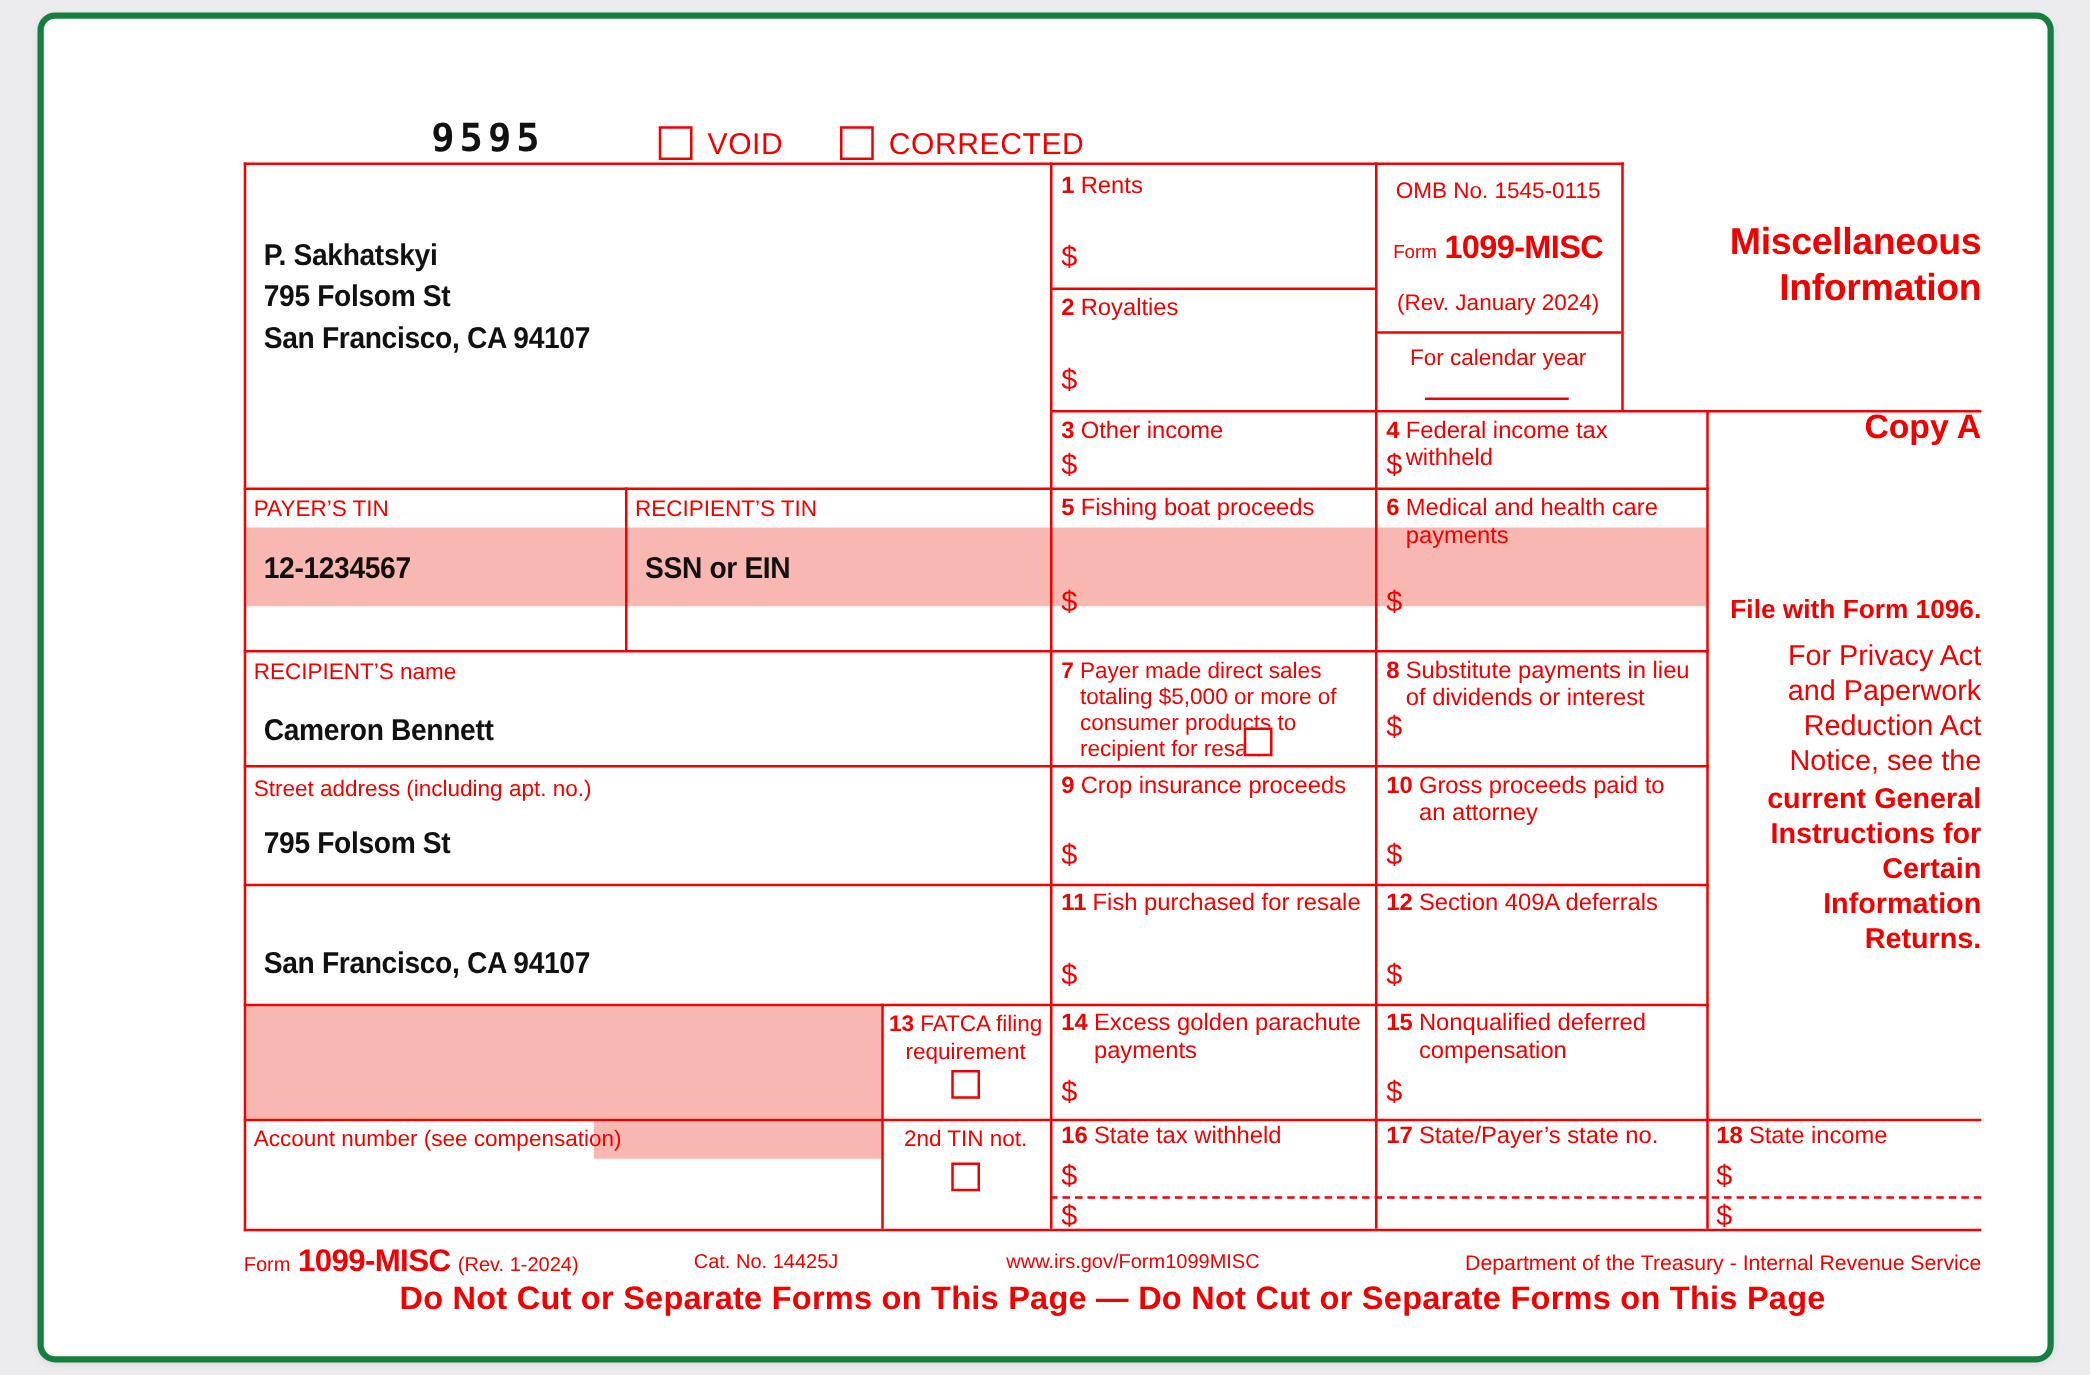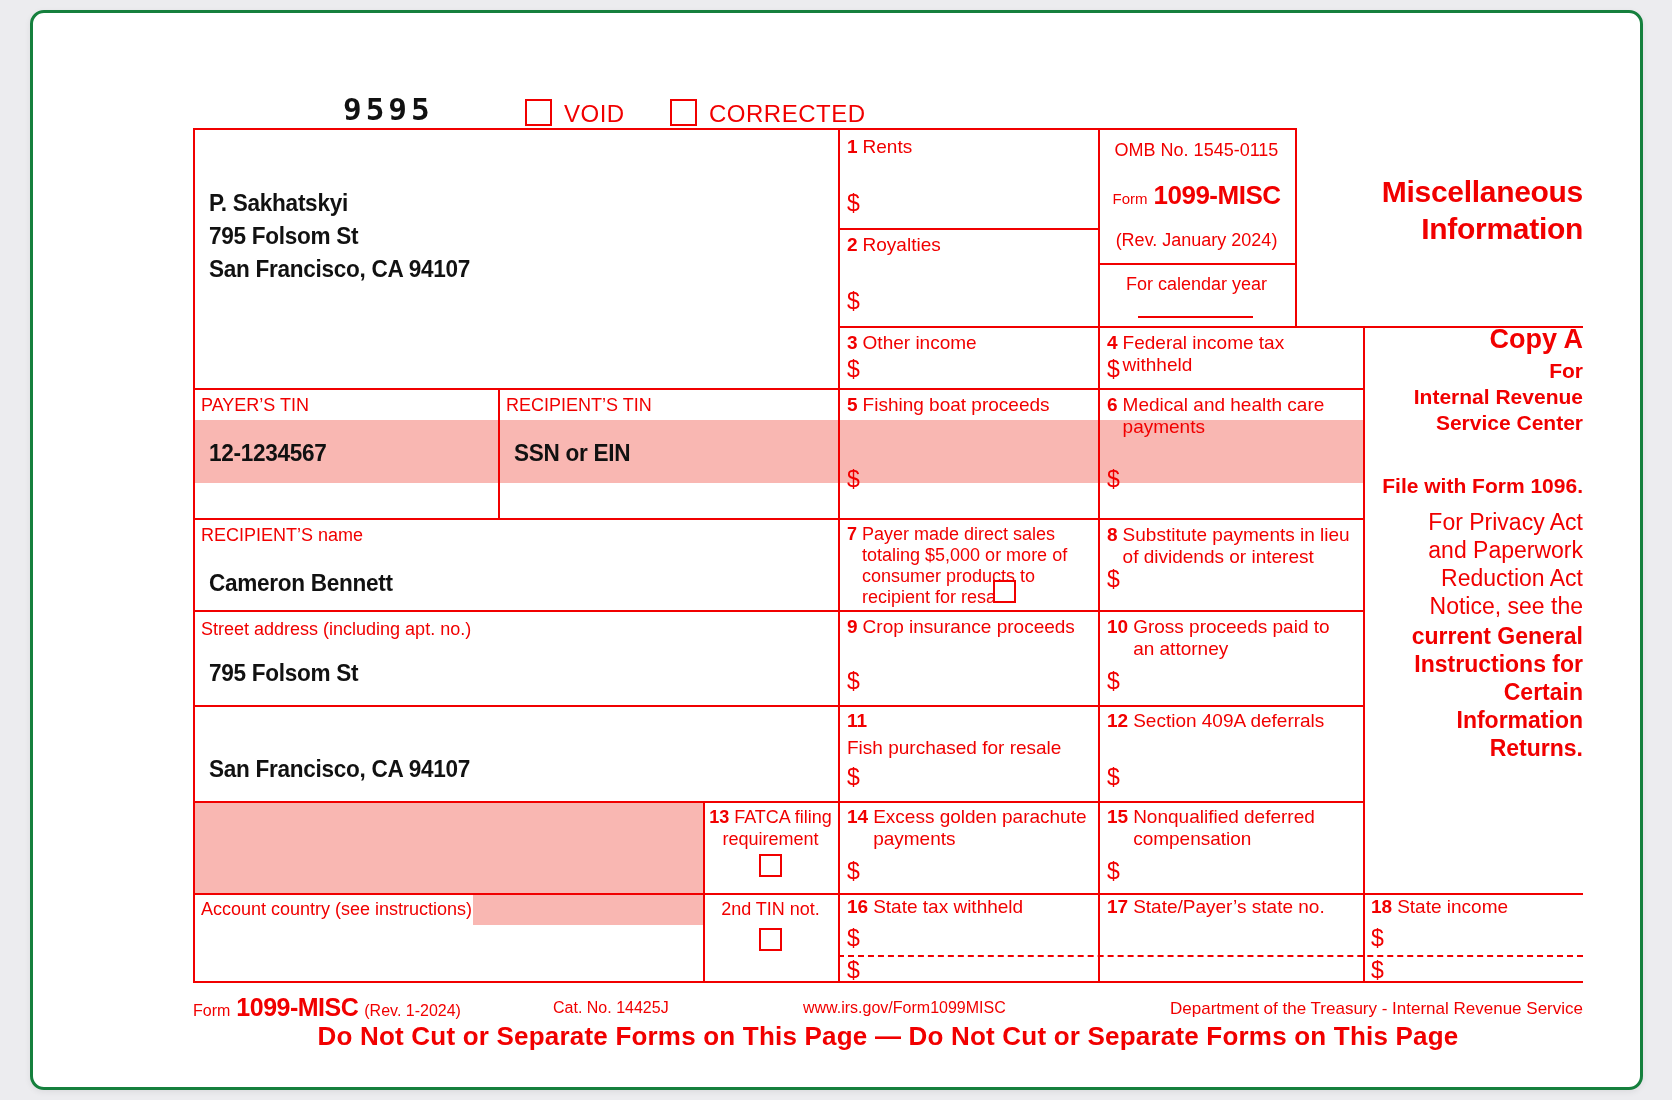--- a/index.html
+++ b/index.html
@@ -13,21 +13,21 @@
   html,body{width:1672px;height:1100px;}
   body{
     background:var(--page-bg);
     font-family:"Liberation Sans", sans-serif;
     position:relative;
     overflow:hidden;
   }
   .card{
     position:absolute;left:30px;top:10px;width:1613px;height:1080px;
     background:var(--card-bg);
-    border:3px solid #15803d;
+    border:5px solid #15803d;
     border-radius:14px;
     box-shadow:0 2px 6px rgba(0,0,0,.07);
   }
   
   .code{
     position:absolute;left:310px;top:78px;
     font-family:"DejaVu Sans Mono", monospace;
     font-weight:700;font-size:31px;letter-spacing:4px;color:var(--ink);
   }
   .cb{
@@ -169,23 +169,20 @@
         <span class="t">Fishing boat proceeds</span>
       </div>
     <div class="dollar" style="left:654px;top:338px;">$</div>
     <div class="boxlab" style="left:914px;top:266px;width:245px;">
         <b>6</b>
         <span class="t">Medical and health care payments</span>
       </div>
     <div class="dollar" style="left:914px;top:338px;">$</div>
 
     <div class="copy-title" style="left:1150px;top:196px;width:240px;">Copy A</div>
-    <div class="copy-sub" style="left:1150px;top:230px;width:240px;">For
-Internal Revenue
-Service Center</div>
     <div class="copy-file" style="left:1150px;top:346px;width:240px;">File with Form 1096.</div>
     <div class="privacy" style="left:1150px;top:380px;width:240px;">For Privacy Act
 and Paperwork
 Reduction Act
 Notice, see the</div>
     <div class="privacy bold" style="left:1150px;top:494px;width:240px;">current General
 Instructions for
 Certain
 Information
 Returns.</div>
@@ -210,21 +207,21 @@
         <span class="t">Crop insurance proceeds</span>
       </div>
     <div class="dollar" style="left:654px;top:540px;">$</div>
     <div class="boxlab" style="left:914px;top:488px;width:245px;">
         <b>10</b>
         <span class="t">Gross proceeds paid to an attorney</span>
       </div>
     <div class="dollar" style="left:914px;top:540px;">$</div>
 
     <div class="val" style="left:16px;top:624px;">San Francisco, CA 94107</div>
-    <div class="boxlab" style="left:654px;top:582px;width:245px;flex-direction:column;">
+    <div class="boxlab" style="left:654px;top:582px;width:245px;">
         <b>11</b>
         <span class="t">Fish purchased for resale</span>
       </div>
     <div class="dollar" style="left:654px;top:636px;">$</div>
     <div class="boxlab" style="left:914px;top:582px;width:245px;">
         <b>12</b>
         <span class="t">Section 409A deferrals</span>
       </div>
     <div class="dollar" style="left:914px;top:636px;">$</div>
 
@@ -234,21 +231,21 @@
         <b>14</b>
         <span class="t">Excess golden parachute payments</span>
       </div>
     <div class="dollar" style="left:654px;top:730px;">$</div>
     <div class="boxlab" style="left:914px;top:678px;width:245px;">
         <b>15</b>
         <span class="t">Nonqualified deferred compensation</span>
       </div>
     <div class="dollar" style="left:914px;top:730px;">$</div>
 
-    <div class="slab" style="left:8px;top:770px;">Account country (see instructions)</div>
+    <div class="slab" style="left:8px;top:770px;">Account number (see compensation)</div>
     <div class="boxlab center" style="left:512px;top:770px;width:131px;font-size:18px;">2nd TIN not.</div>
     <div class="cb small" style="left:566px;top:800px;"></div>
     <div class="boxlab" style="left:654px;top:768px;width:240px;">
         <b>16</b>
         <span class="t">State tax withheld</span>
       </div>
     <div class="dollar" style="left:654px;top:797px;">$</div>
     <div class="dollar" style="left:654px;top:829px;">$</div>
     <div class="boxlab" style="left:914px;top:768px;width:245px;">
         <b>17</b>

